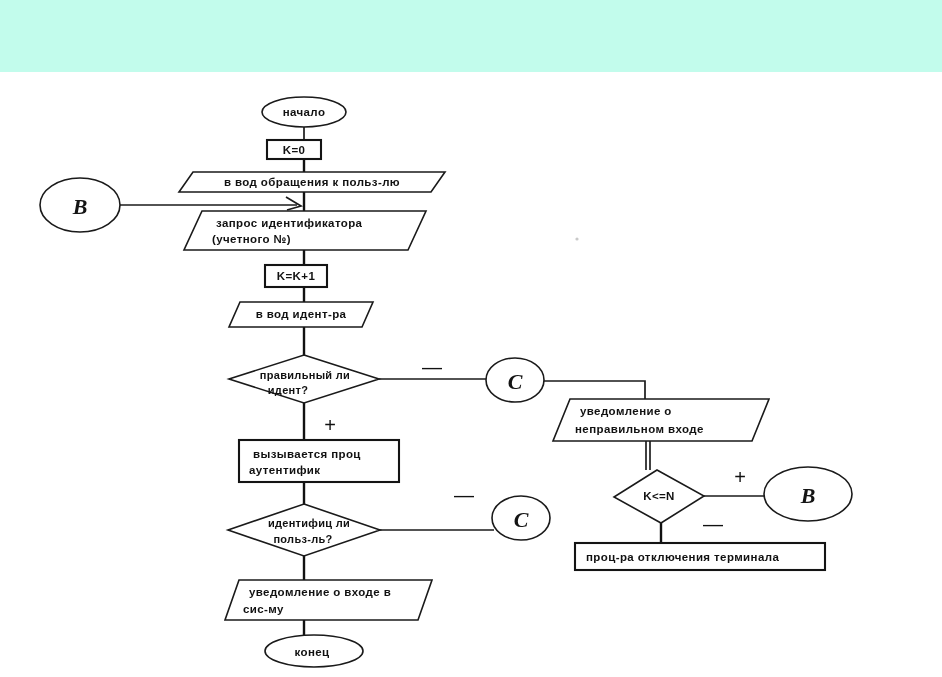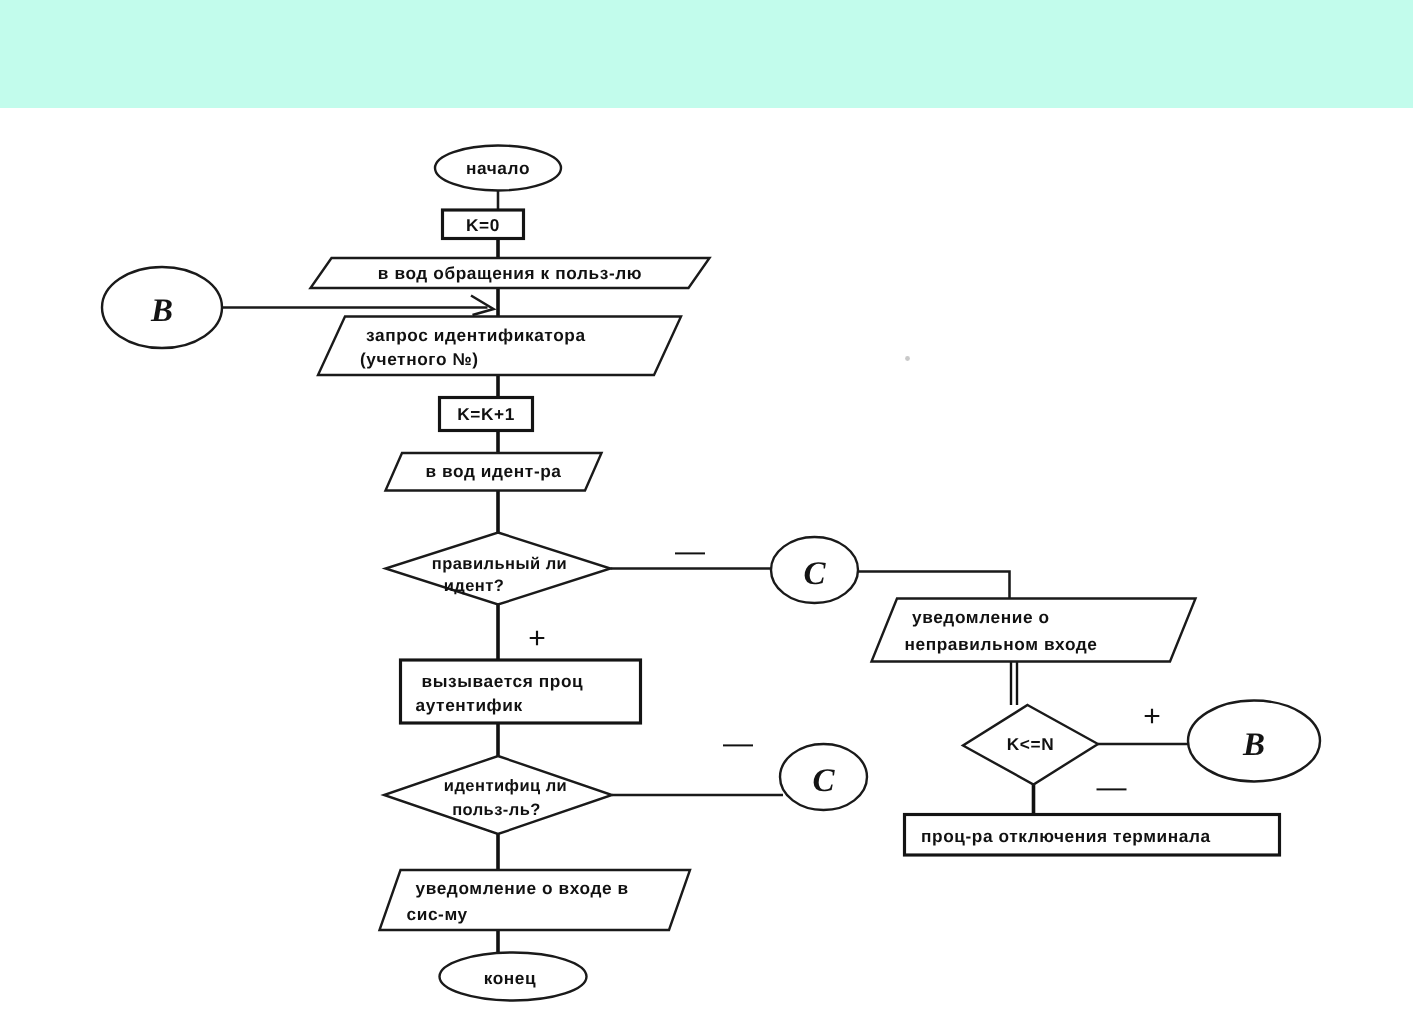--- a/index.html
+++ b/index.html
@@ -21,21 +21,20 @@
     width: 942px;
     height: 72px;
     background: #c2fcec;
   }
   #canvas-wrap {
     position: absolute;
     left: 0;
     top: 0;
     width: 915px;
     height: 677px;
-    margin-left: 28px;
   }
   svg#flow {
     position: absolute;
     left: 0;
     top: 0;
     width: 942px;
     height: 677px;
   }
   .shape {
     fill: #ffffff;

